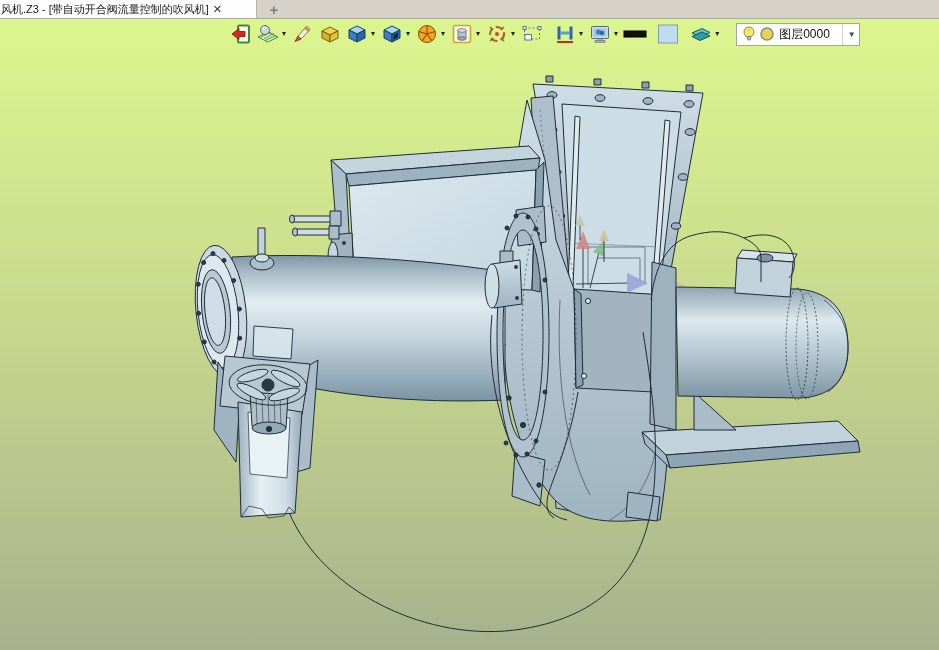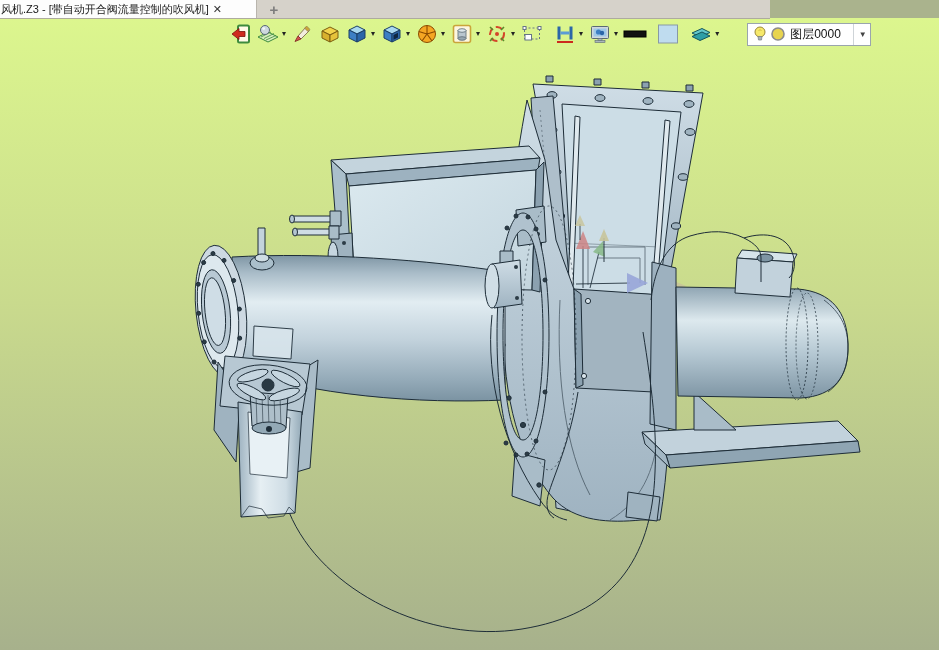--- a/index.html
+++ b/index.html
@@ -3,21 +3,21 @@
 <meta charset="utf-8">
 <style>
   html,body{margin:0;padding:0;}
   body{
     width:939px;height:650px;overflow:hidden;position:relative;
     font-family:"Liberation Sans","DejaVu Sans",sans-serif;
     background:#aab38d;
   }
   
   .tabbar{
-    position:absolute;top:0;left:0;width:770px;height:18px;
+    position:absolute;top:0;left:0;width:939px;height:18px;
     background:#d6d2ca;border-bottom:1px solid #aeab9f;z-index:30;
     display:flex;align-items:stretch;
   }
   .tab{
     width:256px;background:#fdfdfd;display:flex;align-items:center;
     border-right:1px solid #b9b5ad;overflow:hidden;white-space:nowrap;
   }
   .tab-title{font-size:11px;color:#1a1a1a;padding-left:1px;letter-spacing:0;}
   .tab-close{font-size:11px;color:#333;font-weight:bold;margin-left:4px;margin-right:5px;cursor:default;}
   .newtab{
@@ -28,21 +28,21 @@
   .toolbar{
     position:absolute;top:21px;left:229px;height:26px;z-index:20;
     display:flex;align-items:center;
   }
   .tbtn{display:inline-flex;align-items:center;justify-content:center;
     width:24px;height:24px;margin-right:3px;}
   .tbtn svg{display:block;}
   .dd{font-size:8px;color:#222;margin:0 5px 0 -1px;line-height:24px;}
   .gap{width:6px;}
   .combo{
-    margin-left:23px;height:21px;background:#ffffff;border:1px solid #9aa5ad;
+    margin-left:12px;height:21px;background:#ffffff;border:1px solid #9aa5ad;
     display:flex;align-items:center;padding:0 3px 0 4px;
   }
   .combo svg{display:block;margin-right:2px;}
   .combo-text{font-size:12px;color:#111;margin:0 2px;}
   .combo-arrow{font-size:8px;color:#444;margin-left:10px;border-left:1px solid #cfd4d8;padding-left:5px;height:100%;display:flex;align-items:center;}
   
   #model{position:absolute;top:0;left:0;z-index:1;}
   #model path,#model ellipse,#model rect,#model circle,#model polygon,#model line{
     stroke:#1e2d38;stroke-width:1;vector-effect:non-scaling-stroke;
   }

